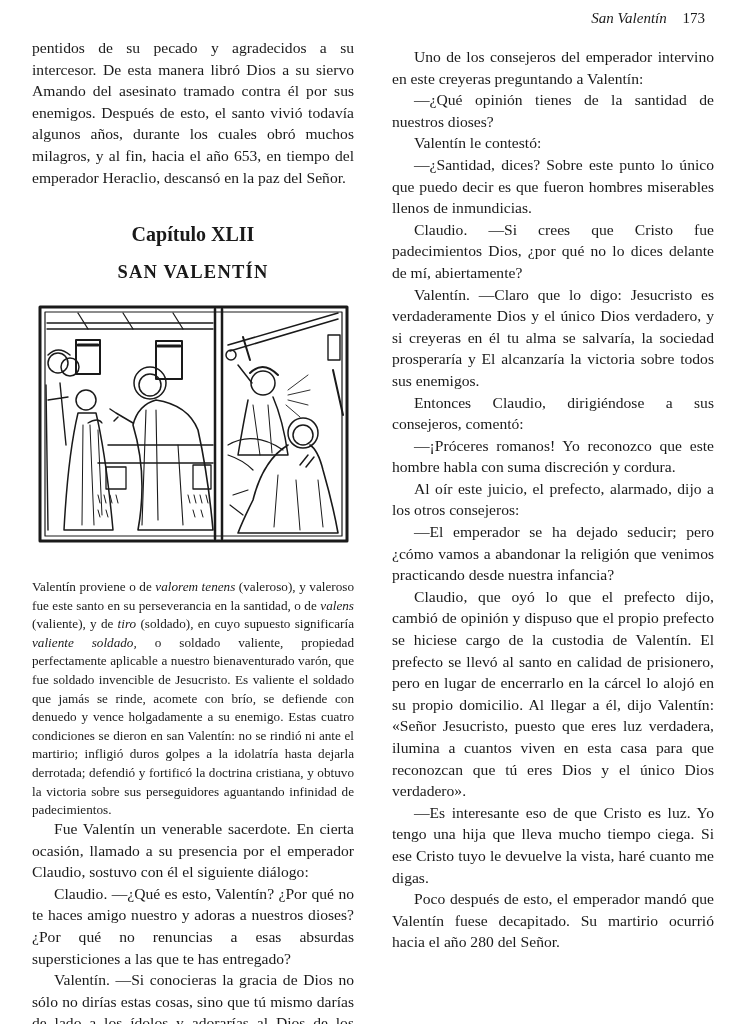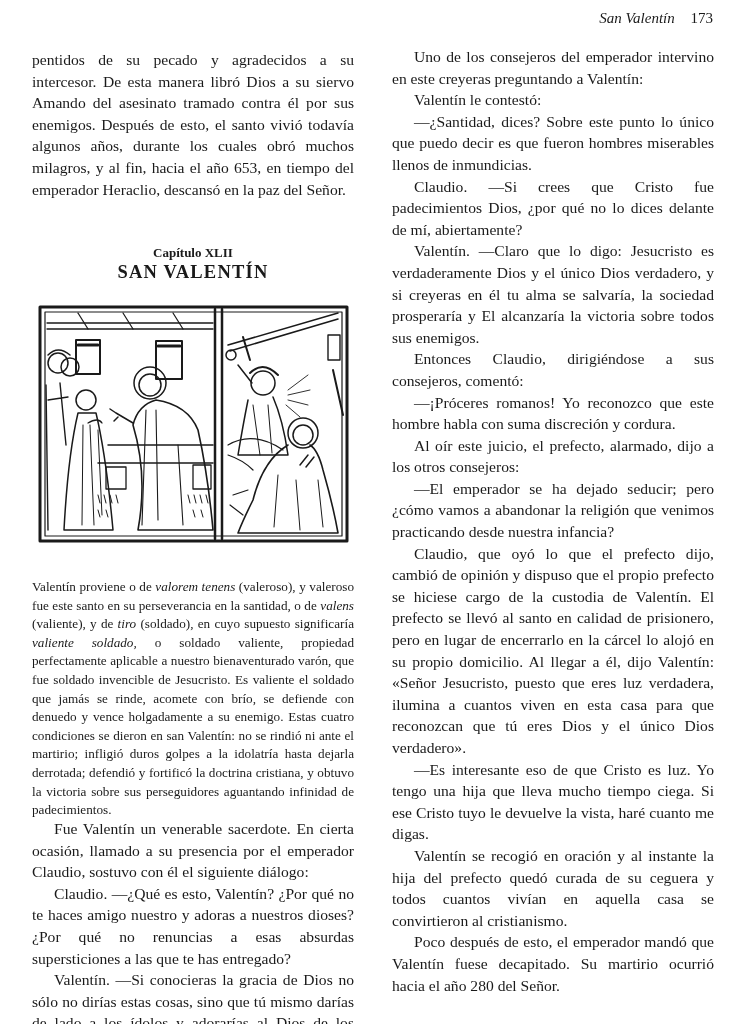--- a/index.html
+++ b/index.html
@@ -2,39 +2,39 @@
 <html><head>
 <meta charset="utf-8">
 <style>
   html, body { margin: 0; padding: 0; background: #ffffff; }
   body {
     width: 733px; height: 1024px; position: relative; overflow: hidden;
     font-family: "Liberation Serif", "DejaVu Serif", serif;
     color: #1a1a1a;
   }
   .running-head {
-    position: absolute; top: 8px; right: 20px;
+    position: absolute; top: 8px; right: 28px;
     font-size: 15px; line-height: 20px;
   }
   .running-head .rh-title { font-style: italic; margin-right: 12px; }
   .col {
     position: absolute;
     text-align: justify;
     hyphens: manual;
   }
   .col-left { left: 32px; width: 322px; }
   .col-right { left: 392px; width: 322px; top: 46px; }
   .main-text p {
     margin: 0; font-size: 15.6px; line-height: 21.6px;
   }
   .main-text p.indent { text-indent: 22px; }
-  .block-top { top: 49px; }
+  .block-top { top: 37px; }
   .chapter-label {
-    position: absolute; left: 32px; width: 322px; top: 244px;
-    text-align: center; font-weight: bold; font-size: 13px; line-height: 18px;
+    position: absolute; left: 32px; width: 322px; top: 225px;
+    text-align: center; font-weight: bold; font-size: 20px; line-height: 18px;
   }
   .chapter-title {
     position: absolute; left: 32px; width: 322px; top: 260px;
     text-align: center; font-weight: bold; font-size: 18.5px; line-height: 24px;
     letter-spacing: 1.2px;
   }
   .woodcut {
     position: absolute; left: 38px; top: 305px; width: 311px; height: 238px;
   }
   .woodcut svg { width: 100%; height: 100%; display: block; }
@@ -155,25 +155,25 @@
 </div>
 
 <div class="col col-left main-text block-bottom">
   <p class="indent">Fue Valentín un venerable sacerdote. En cierta ocasión, llamado a su presencia por el emperador Claudio, sostuvo con él el siguiente diálogo:</p>
   <p class="indent">Claudio. —¿Qué es esto, Valentín? ¿Por qué no te haces amigo nuestro y adoras a nuestros dioses? ¿Por qué no renuncias a esas absurdas supersticiones a las que te has entregado?</p>
   <p class="indent">Valentín. —Si conocieras la gracia de Dios no sólo no dirías estas cosas, sino que tú mismo darías de lado a los ídolos y adorarías al Dios de los cielos.</p>
 </div>
 
 <div class="col col-right main-text">
   <p class="indent">Uno de los consejeros del emperador intervino en este creyeras preguntando a Valentín:</p>
+  <p class="indent">—¿Qué opinión tienes de la santidad de nuestros dioses?</p>
   <p class="indent">Valentín le contestó:</p>
   <p class="indent">—¿Santidad, dices? Sobre este punto lo único que puedo decir es que fueron hombres miserables llenos de inmundicias.</p>
   <p class="indent">Claudio. —Si crees que Cristo fue padecimientos Dios, ¿por qué no lo dices delante de mí, abiertamente?</p>
   <p class="indent">Valentín. —Claro que lo digo: Jesucristo es verdaderamente Dios y el único Dios verdadero, y si creyeras en él tu alma se salvaría, la sociedad prosperaría y El alcanzaría la victoria sobre todos sus enemigos.</p>
   <p class="indent">Entonces Claudio, dirigiéndose a sus consejeros, comentó:</p>
   <p class="indent">—¡Próceres romanos! Yo reconozco que este hombre habla con suma discreción y cordura.</p>
   <p class="indent">Al oír este juicio, el prefecto, alarmado, dijo a los otros consejeros:</p>
   <p class="indent">—El emperador se ha dejado seducir; pero ¿cómo vamos a abandonar la religión que venimos practicando desde nuestra infancia?</p>
   <p class="indent">Claudio, que oyó lo que el prefecto dijo, cambió de opinión y dispuso que el propio prefecto se hiciese cargo de la custodia de Valentín. El prefecto se llevó al santo en calidad de prisionero, pero en lugar de encerrarlo en la cárcel lo alojó en su propio domicilio. Al llegar a él, dijo Valentín: «Señor Jesucristo, puesto que eres luz verdadera, ilumina a cuantos viven en esta casa para que reconozcan que tú eres Dios y el único Dios verdadero».</p>
   <p class="indent">—Es interesante eso de que Cristo es luz. Yo tengo una hija que lleva mucho tiempo ciega. Si ese Cristo tuyo le devuelve la vista, haré cuanto me digas.</p>
-  <p class="indent">Valentín se recogió en oración y al instante la hija del prefecto quedó curada de su ceguera y todos cuantos vivían en aquella casa se convirtieron al cristianismo.</p>
   <p class="indent">Poco después de esto, el emperador mandó que Valentín fuese decapitado. Su martirio ocurrió hacia el año 280 del Señor.</p>
 </div>
 
 </body></html>

